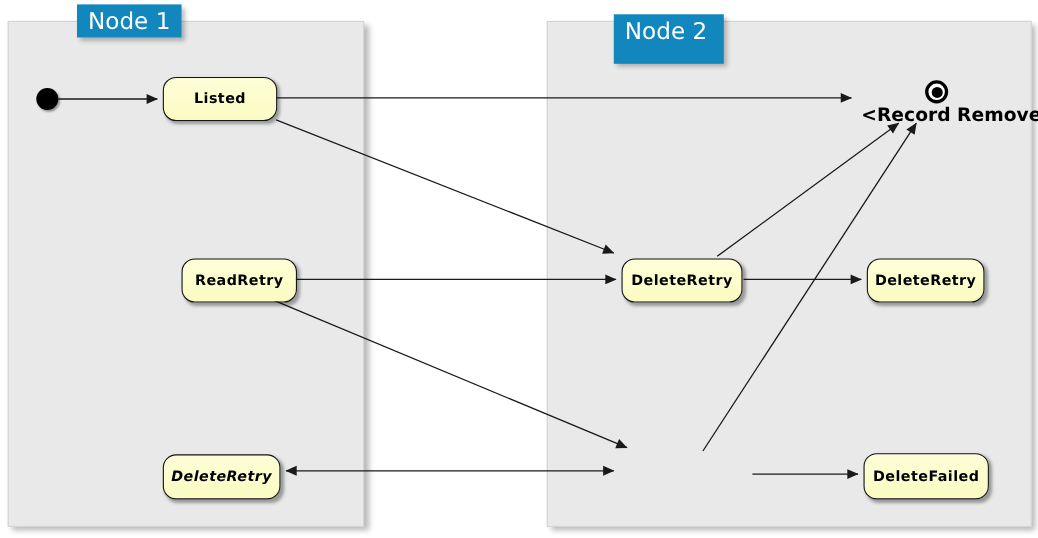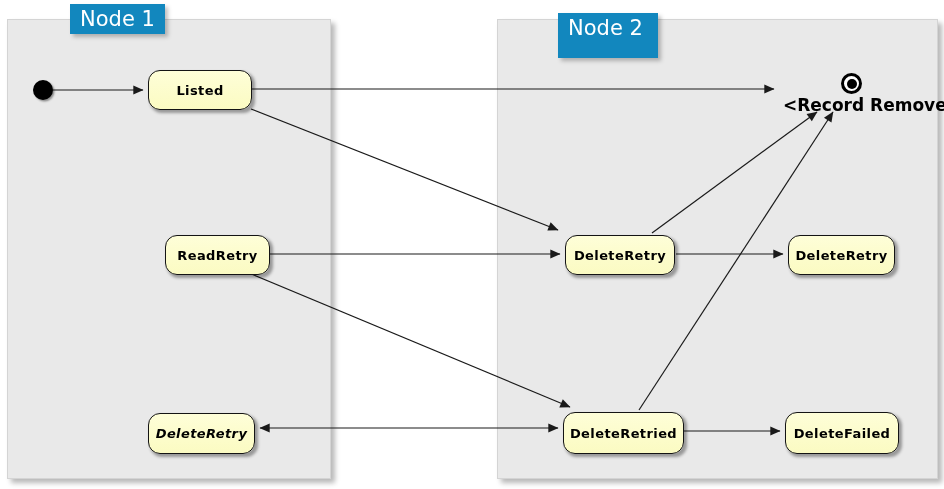--- a/index.html
+++ b/index.html
@@ -129,16 +129,15 @@
     <div class="final-dot"></div>
   </div>
   <div class="final-label" style="left:783px; top:95px;">&lt;Record Remove</div>
 
   <div class="state" style="left:148px; top:70px;  width:102px; height:38px;">Listed</div>
   <div class="state" style="left:145px; top:235px; width:103px; height:38px;margin-left:20px;">ReadRetry</div>
   <div class="state" style="left:148px; top:413px; width:105px; height:39px;font-style:italic;">DeleteRetry</div>
 
   <div class="state" style="left:565px; top:235px; width:108px; height:38px;">DeleteRetry</div>
   <div class="state" style="left:788px; top:235px; width:105px; height:38px;">DeleteRetry</div>
-  <div class="state" style="left:563px; top:412px; width:119px; height:40px;">DeleteRetried</div>
   <div class="state" style="left:785px; top:412px; width:112px; height:40px;text-align:center;">DeleteFailed</div>
 
 </div>
 
 </body></html>

